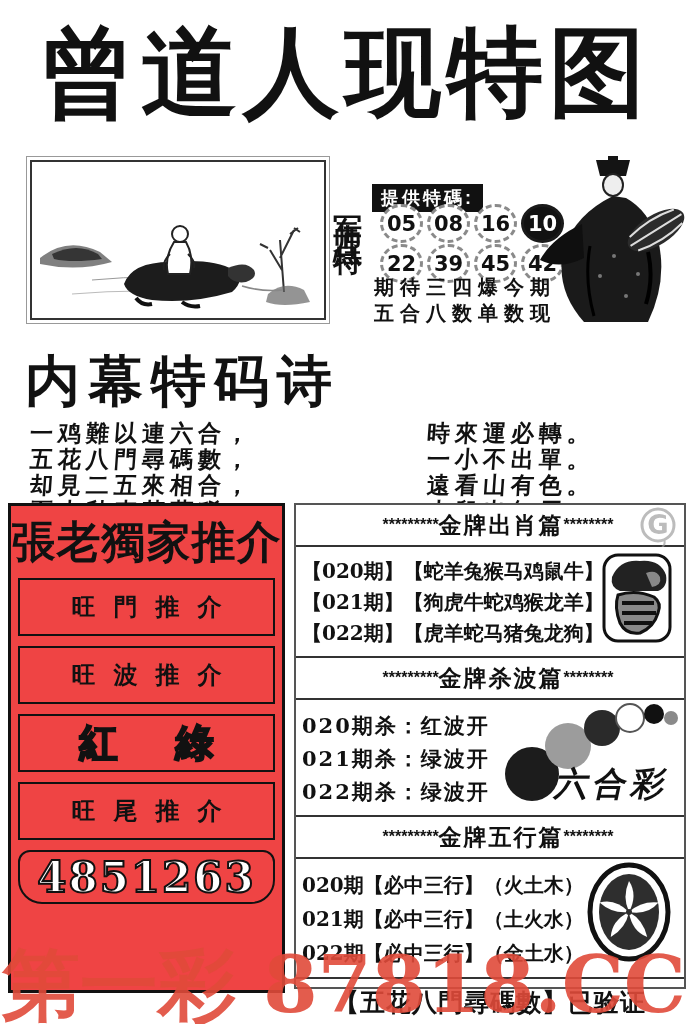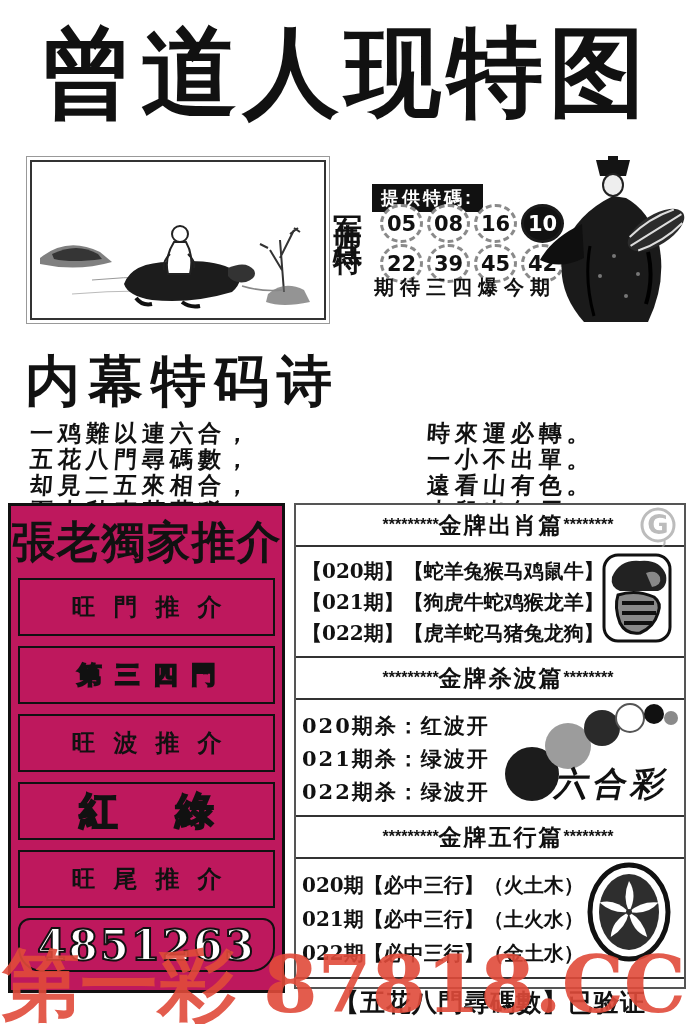--- a/index.html
+++ b/index.html
@@ -36,21 +36,21 @@
   .poem{position:absolute;left:0;top:352px;width:623px;}
   .poem-title{margin-left:25px;font-family:"DejaVu Serif",serif;font-weight:900;
     font-size:55px;line-height:1.05;letter-spacing:8px;}
   .poem-lines{margin:10px 28px 0 30px;}
   .poem-line{display:flex;justify-content:space-between;font-family:"DejaVu Serif",serif;
     font-weight:700;font-size:23px;line-height:26px;letter-spacing:5px;
     transform:skewX(-4deg);white-space:nowrap;}
 
   
   .left-col{position:absolute;left:8px;top:503px;width:277px;height:490px;
-    border:3px solid #111;box-sizing:border-box;background:#be185d;}
+    border:3px solid #111;box-sizing:border-box;background:#ef4444;}
   .left-header{height:72px;display:flex;align-items:center;justify-content:center;
     font-family:"DejaVu Serif",serif;font-weight:900;font-size:44px;letter-spacing:1px;
     white-space:nowrap;}
   .left-item{margin:0 7px 10px 7px;border:2px solid #111;height:54px;
     display:flex;align-items:center;justify-content:center;
     font-family:"DejaVu Serif",serif;font-weight:900;font-size:24px;white-space:nowrap;}
   .li-0,.li-2,.li-4{letter-spacing:18px;padding-left:18px;}
   .li-1{letter-spacing:14px;padding-left:14px;}
   .li-3{letter-spacing:58px;padding-left:58px;font-size:38px;}
   .li-5{font-size:42px;letter-spacing:2px;border-radius:12px 12px 24px 24px;height:50px;}
@@ -123,20 +123,21 @@
       <div class="ball hl">10</div>
     </div>
     <div class="ball-row row2">
       <div class="ball">22</div>
       <div class="ball">39</div>
       <div class="ball">45</div>
       <div class="ball">42</div>
     </div>
 
     <div class="slogan s1">期待三四爆今期</div>
+    <div class="slogan s2">五合八数单数现</div>
 
     <svg class="strategist" viewBox="0 0 160 170">
       <path d="M66,4 L100,4 L96,20 L70,20 Z" fill="#141414"></path>
       <rect x="78" y="0" width="10" height="6" fill="#141414"></rect>
       <ellipse cx="83" cy="29" rx="10" ry="11" fill="#eee" stroke="#222" stroke-width="2"></ellipse>
       <path d="M83,40 Q46,58 34,92 Q24,132 54,166 L118,166 Q138,124 128,84 Q118,54 96,42 Z" fill="#1a1a1a"></path>
       <path d="M52,68 Q22,82 10,104 Q30,114 54,102 Z" fill="#0f0f0f"></path>
       <g transform="rotate(-32 126 74)">
         <ellipse cx="126" cy="74" rx="32" ry="15" fill="#2b2b2b"></ellipse>
         <path d="M96,74 h60 M100,66 q26,-6 52,0 M100,82 q26,6 52,0" stroke="#ddd" stroke-width="2" fill="none"></path>
@@ -168,21 +169,20 @@
       <div class="poem-line">
         <span>夏去秋來落葉稀，</span>
           <span>十段出無用。</span>
       </div>
     </div>
   </div>
 
   <div class="left-col">
     <div class="left-header">張老獨家推介</div>
     <div class="left-item li-0">旺門推介</div>
-    <div class="left-item li-1 outline-text">第三四門</div>
     <div class="left-item li-2">旺波推介</div>
     <div class="left-item li-3 outline-text">紅綠</div>
     <div class="left-item li-4">旺尾推介</div>
     <div class="left-item li-5 outline-text">4851263</div>
   </div>
 
   <div class="right-col">
 
     <div class="sec-header">
       <span class="stars">*********</span><span class="sec-title">金牌出肖篇</span><span class="stars">********</span>

